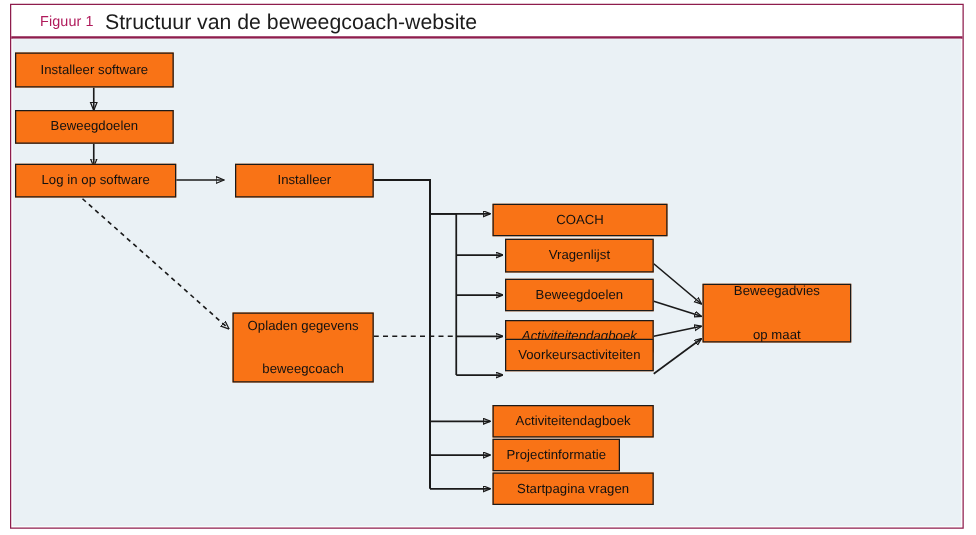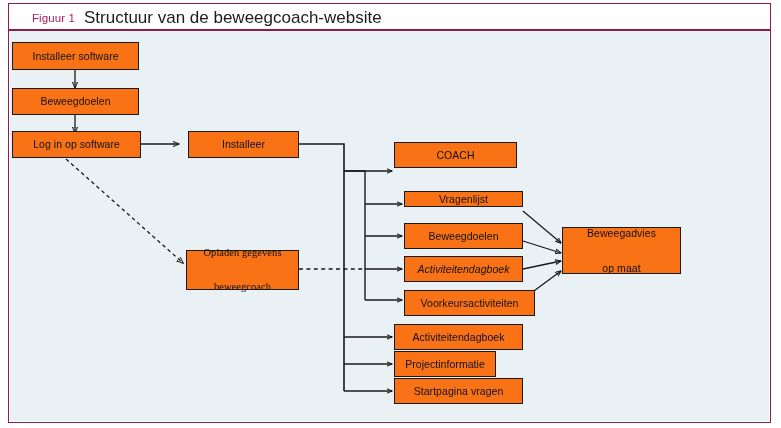--- a/index.html
+++ b/index.html
@@ -163,38 +163,38 @@
     <div class="node" style="left:2px; top:57px; width:127px; height:27px;">
       <span>Beweegdoelen</span>
     </div>
     <div class="node" style="left:2px; top:100px; width:129px; height:27px;">
       <span>Log in op software</span>
     </div>
 
     <div class="node" style="left:178px; top:100px; width:111px; height:27px;">
       <span>Installeer</span>
     </div>
-    <div class="node two-line" style="left:176px; top:219px; width:113px; height:40px; flex-direction:column;font-family:Liberation Serif, serif;">
+    <div class="node two-line" style="left:176px; top:219px; width:113px; height:56px; flex-direction:column;">
       <span>Opladen gegevens</span>
       <span>beweegcoach</span>
     </div>
 
-    <div class="node" style="left:384px; top:111px; width:123px; height:26px;">
+    <div class="node" style="left:384px; top:132px; width:140px; height:26px;">
       <span>COACH</span>
     </div>
-    <div class="node" style="left:394px; top:160px; width:119px; height:16px;">
+    <div class="node" style="left:394px; top:160px; width:119px; height:27px;">
       <span>Vragenlijst</span>
     </div>
     <div class="node" style="left:394px; top:192px; width:119px; height:26px;">
       <span>Beweegdoelen</span>
     </div>
     <div class="node" style="left:394px; top:225px; width:119px; height:26px;font-style:italic;">
       <span>Activiteitendagboek</span>
     </div>
-    <div class="node" style="left:394px; top:259px; width:131px; height:26px;">
+    <div class="node" style="left:394px; top:240px; width:119px; height:26px;">
       <span>Voorkeursactiviteiten</span>
     </div>
 
     <div class="node" style="left:384px; top:293px; width:129px; height:26px;">
       <span>Activiteitendagboek</span>
     </div>
     <div class="node" style="left:384px; top:320px; width:102px; height:26px;">
       <span>Projectinformatie</span>
     </div>
     <div class="node" style="left:384px; top:347px; width:129px; height:26px;">

